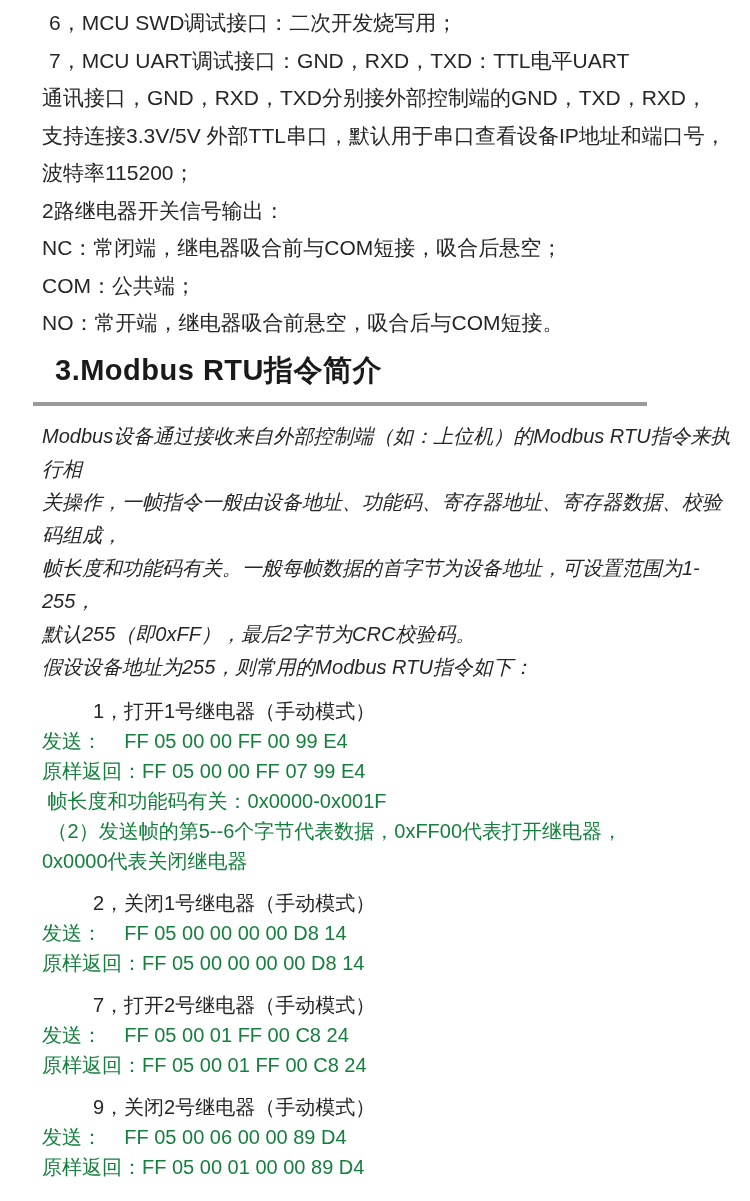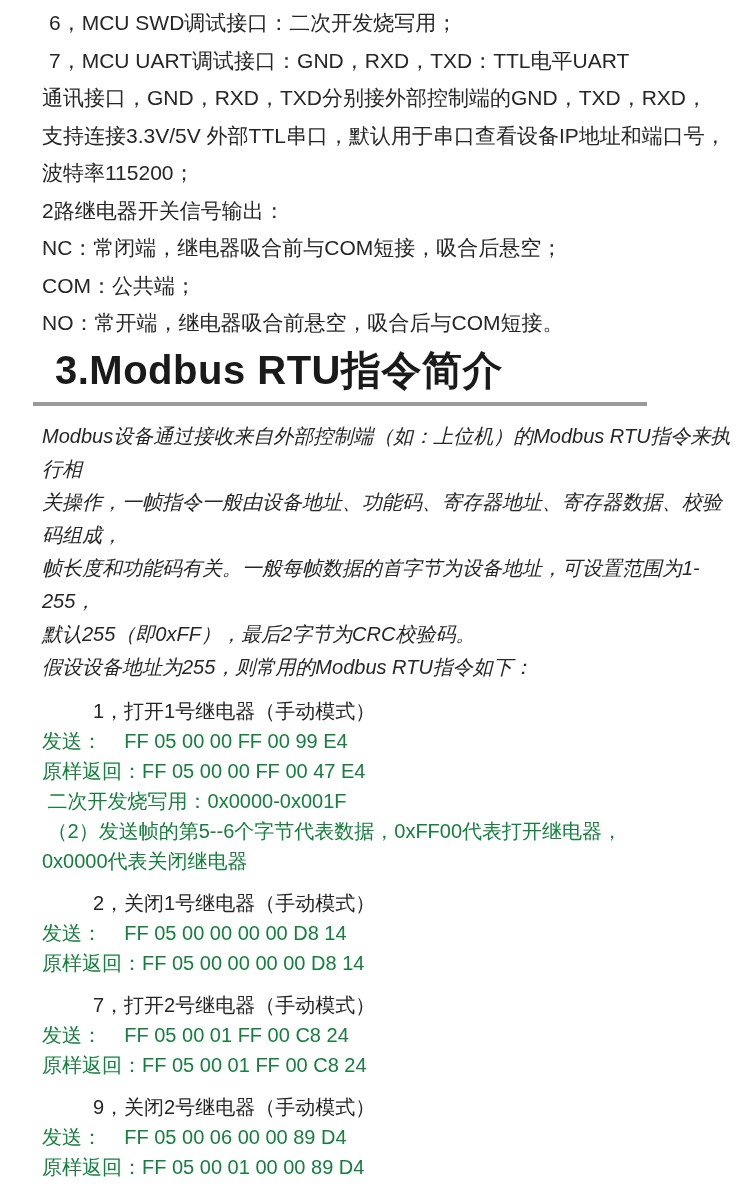--- a/index.html
+++ b/index.html
@@ -25,21 +25,21 @@
     font-weight: 500;
     line-height: 37.5px;
     white-space: pre-wrap;
     color: #262626;
   }
   .intro .line--num { padding-left: 7px; }
   
   .section-title {
     margin-top: 8px;
     margin-left: 13px;
-    font-size: 40px;
+    font-size: 29px;
     font-weight: 700;
     line-height: 40px;
     color: #1a1a1a;
     letter-spacing: 0.5px;
   }
   .divider {
     margin-top: 12px;
     margin-left: -9px;
     width: 614px;
     height: 4px;
@@ -96,22 +96,22 @@
     <p class="para-line">Modbus设备通过接收来自外部控制端（如：上位机）的Modbus RTU指令来执行相</p>
     <p class="para-line">关操作，一帧指令一般由设备地址、功能码、寄存器地址、寄存器数据、校验码组成，</p>
     <p class="para-line">帧长度和功能码有关。一般每帧数据的首字节为设备地址，可设置范围为1-255，</p>
     <p class="para-line">默认255（即0xFF），最后2字节为CRC校验码。</p>
     <p class="para-line">假设设备地址为255，则常用的Modbus RTU指令如下：</p>
   </div>
 
   <div class="cmd-block">
     <p class="cmd-title">1，打开1号继电器（手动模式）</p>
     <p class="cmd-line">发送：    FF 05 00 00 FF 00 99 E4</p>
-    <p class="cmd-line">原样返回：FF 05 00 00 FF 00 47 E4</p>
-    <p class="cmd-line"> 二次开发烧写用：0x0000-0x001F</p>
+    <p class="cmd-line">原样返回：FF 05 00 00 FF 07 99 E4</p>
+    <p class="cmd-line"> 帧长度和功能码有关：0x0000-0x001F</p>
     <p class="cmd-line"> （2）发送帧的第5--6个字节代表数据，0xFF00代表打开继电器，</p>
     <p class="cmd-line">0x0000代表关闭继电器</p>
   </div>
 
   <div class="cmd-block">
     <p class="cmd-title">2，关闭1号继电器（手动模式）</p>
     <p class="cmd-line">发送：    FF 05 00 00 00 00 D8 14</p>
     <p class="cmd-line">原样返回：FF 05 00 00 00 00 D8 14</p>
   </div>
 

